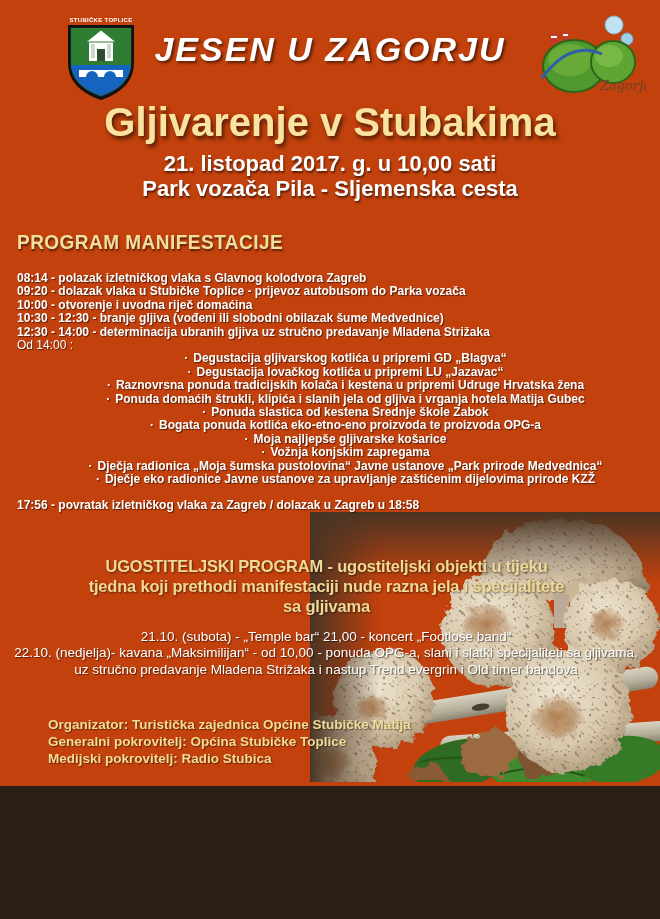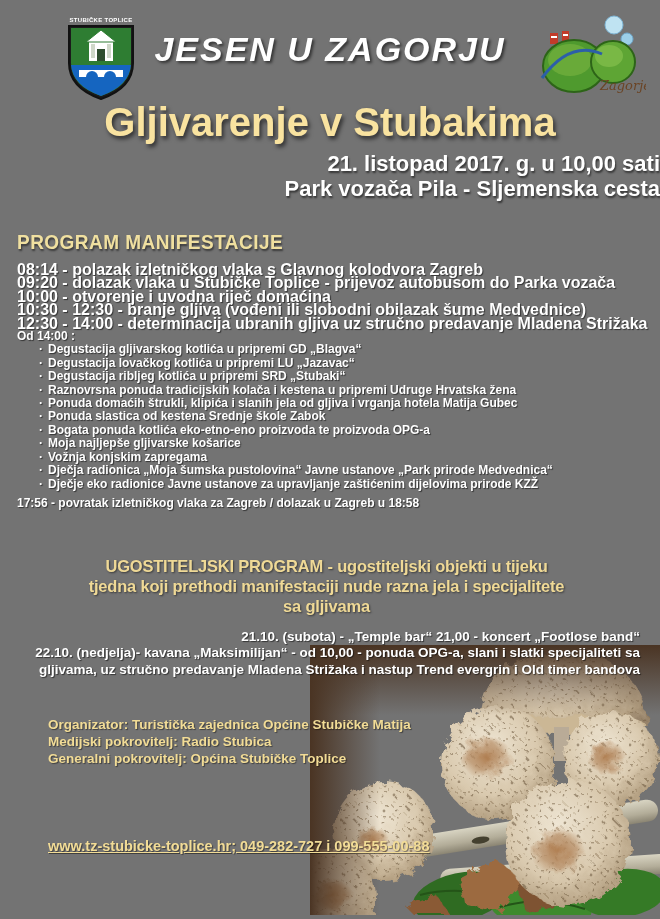--- a/index.html
+++ b/index.html
@@ -1,58 +1,58 @@
 <!DOCTYPE html>
 <html><head>
 <meta charset="utf-8">
 <style>
   html,body{margin:0;padding:0;background:#2b2018;}
   .poster{
-    position:relative;width:660px;height:919px;margin:0 auto;
-    background:#737373;overflow:hidden;
+    position:relative;width:660px;height:786px;margin:0 auto;
+    background:#c2410c;overflow:hidden;
     font-family:"Liberation Sans", sans-serif;
   }
   .layer{position:absolute;z-index:2;}
   
   .coa{left:62px;top:13px;}
   .jesen{left:0;right:0;top:30px;text-align:center;
     font-size:34px;font-weight:bold;font-style:italic;color:#ffffff;
     letter-spacing:2px;text-shadow:2px 2px 3px rgba(0,0,0,.55);}
   .zlogo{right:14px;top:12px;}
   
   .title{left:0;right:0;top:100px;text-align:center;
     font-size:40px;font-weight:bold;color:#f9e3a0;
     text-shadow:2px 3px 4px rgba(0,0,0,.6);}
-  .when{left:0;right:0;top:151px;text-align:right;
+  .when{left:0;right:0;top:151px;text-align:center;
     font-size:22px;font-weight:bold;color:#ffffff;line-height:25px;
     text-shadow:1px 2px 2px rgba(0,0,0,.55);}
   
   .program{left:17px;right:8px;top:231px;color:#ffffff;}
   .program-heading{font-size:20px;font-weight:bold;color:#f0e0a0;
     letter-spacing:.5px;text-shadow:1px 2px 2px rgba(0,0,0,.5);
     transform:scaleX(.95);transform-origin:left;}
-  .sched{margin-top:9px;font-size:16px;font-weight:bold;line-height:13.4px;
+  .sched{margin-top:18px;font-size:12px;font-weight:bold;line-height:13.4px;
     text-shadow:1px 1px 1px rgba(0,0,0,.55);}
   .sched .line{white-space:nowrap;}
-  .od-label{font-size:12px;font-weight:bold;line-height:13.4px;
+  .od-label{font-size:12px;font-weight:normal;line-height:13.4px;
     text-shadow:1px 1px 1px rgba(0,0,0,.55);}
   .bullets{font-size:12px;font-weight:bold;line-height:13.4px;
-    text-shadow:1px 1px 1px rgba(0,0,0,.55);}
+    text-shadow:1px 1px 1px rgba(0,0,0,.55);text-align:center;}
   .bullet-row{padding-left:22px;white-space:nowrap;}
   .dot{margin-right:5px;}
-  .return-line{margin-top:6px;font-size:12px;font-weight:bold;
+  .return-line{margin-top:12px;font-size:12px;font-weight:bold;
     line-height:13.4px;text-shadow:1px 1px 1px rgba(0,0,0,.55);}
   
   .hosp{left:0;right:8px;top:557px;text-align:center;}
   .hosp-heading{font-size:17px;font-weight:bold;color:#efd996;
     max-width:505px;margin:0 auto;line-height:20px;letter-spacing:-.2px;
     text-shadow:1px 1px 2px rgba(0,0,0,.5);transform:scaleX(.97);transform-origin:center;}
-  .hosp-events{margin-top:12px;font-size:13.5px;font-weight:bold;color:#ffffff;
+  .hosp-events{margin-top:12px;font-size:13.5px;font-weight:normal;color:#ffffff;
     line-height:16.3px;max-width:628px;margin-left:auto;margin-right:auto;
-    text-shadow:1px 1px 1px rgba(0,0,0,.55);text-align:right;}
+    text-shadow:1px 1px 1px rgba(0,0,0,.55);}
   
   .credits{left:48px;top:716px;font-size:13.5px;font-weight:bold;
     color:#f2dc96;line-height:17px;text-shadow:1px 1px 1px rgba(0,0,0,.45);}
   .contact{left:48px;top:838px;font-size:14.5px;font-weight:bold;
     color:#f2dc96;text-shadow:1px 1px 1px rgba(0,0,0,.45);text-decoration:underline;}
   
   .photo-wrap{position:absolute;right:0;bottom:0;z-index:1;}
   .coa-banner{fill:#ffffff;font-size:6px;font-weight:bold;letter-spacing:.3px;}
   .zag-script{fill:#6b4526;font-size:13px;font-style:italic;
     font-family:"DejaVu Serif", serif;}
@@ -119,21 +119,20 @@
 
         <div class="line">12:30 - 14:00 - determinacija ubranih gljiva uz stručno predavanje Mladena Strižaka</div>
       </div>
     <div class="od-label">Od 14:00 :</div>
     <div class="bullets">
 
         <div class="bullet-row"><span class="dot">·</span><span>Degustacija gljivarskog kotlića u pripremi GD „Blagva“</span></div>
 
         <div class="bullet-row"><span class="dot">·</span><span>Degustacija lovačkog kotlića u pripremi LU „Jazavac“</span></div>
 
-        <div class="bullet-row"><span class="dot">·</span><span>Degustacija ribljeg kotlića u pripremi SRD „Stubaki“</span></div>
 
         <div class="bullet-row"><span class="dot">·</span><span>Raznovrsna ponuda tradicijskih kolača i kestena u pripremi Udruge Hrvatska žena</span></div>
 
         <div class="bullet-row"><span class="dot">·</span><span>Ponuda domaćih štrukli, klipića i slanih jela od gljiva i vrganja hotela Matija Gubec</span></div>
 
         <div class="bullet-row"><span class="dot">·</span><span>Ponuda slastica od kestena Srednje škole Zabok</span></div>
 
 
         <div class="bullet-row"><span class="dot">·</span><span>Bogata ponuda kotlića eko-etno-eno proizvoda te proizvoda OPG-a</span></div>
 
@@ -156,23 +155,23 @@
         <div>21.10. (subota) - „Temple bar“ 21,00 - koncert „Footlose band“</div>
 
         <div>22.10. (nedjelja)- kavana „Maksimilijan“ - od 10,00 - ponuda OPG-a, slani i slatki specijaliteti sa gljivama, uz stručno predavanje Mladena Strižaka i nastup Trend evergrin i Old timer bandova</div>
       </div>
   </div>
 
   <div class="layer credits">
 
       <div>Organizator: Turistička zajednica Općine Stubičke Matija</div>
 
+      <div>Generalni pokrovitelj: Općina Stubičke Toplice</div>
+
       <div>Medijski pokrovitelj: Radio Stubica</div>
-
-      <div>Generalni pokrovitelj: Općina Stubičke Toplice</div>
     </div>
 
   <div class="layer contact">www.tz-stubicke-toplice.hr; 049-282-727 i 099-555-00-88</div>
 
   <div class="photo-wrap">
     <svg width="350" height="270" viewBox="0 0 350 270">
       <defs>
         <radialGradient id="capGrad" cx="42%" cy="36%" r="75%">
           <stop offset="0" stop-color="#efe6d4"></stop>
           <stop offset=".55" stop-color="#d9c9ae"></stop>

